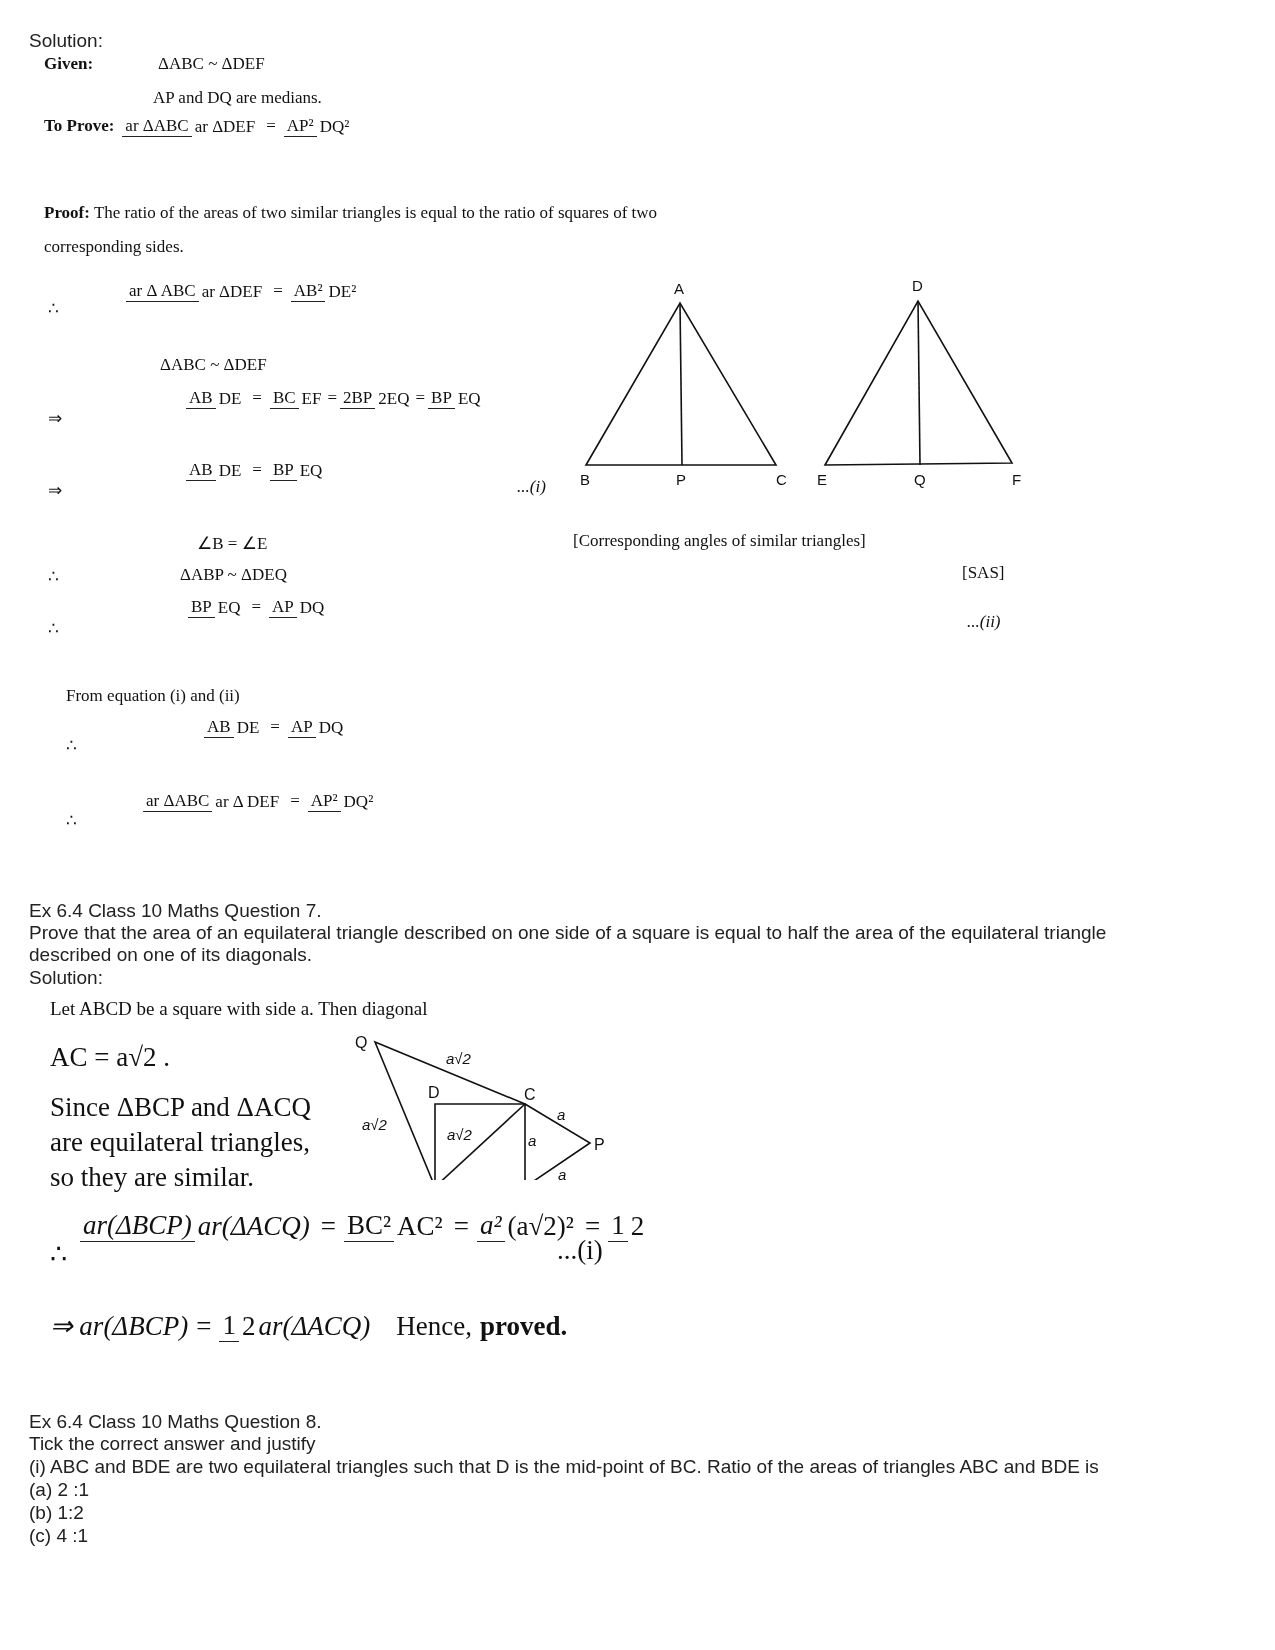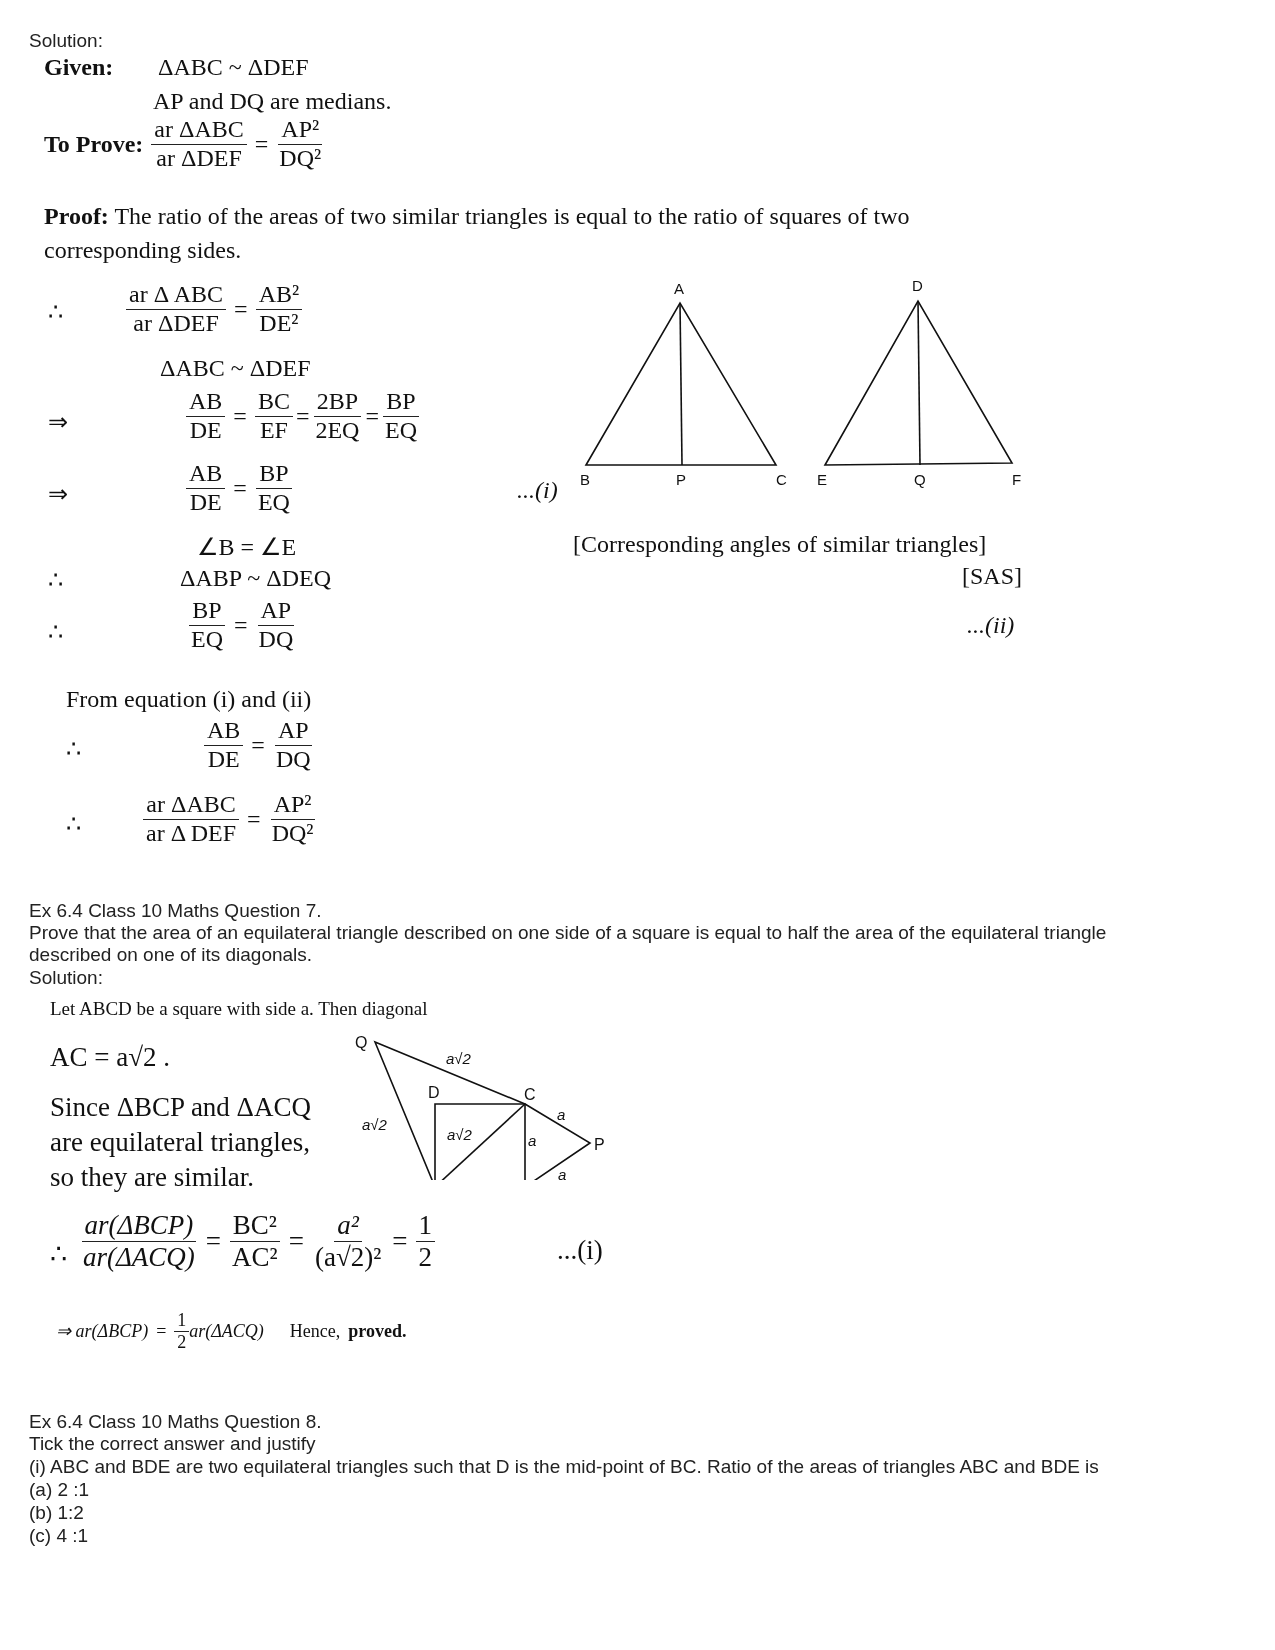--- a/index.html
+++ b/index.html
@@ -1,20 +1,20 @@
 <!DOCTYPE html>
 <html><head>
 <meta charset="utf-8">
 <style>
   html, body { margin: 0; padding: 0; background: #ffffff; }
   body { width: 1275px; height: 1650px; position: relative; overflow: hidden; color: #111; }
   .sans { font-family: "Liberation Sans", sans-serif; font-size: 19px; color: #222; }
-  .serif { font-family: "Liberation Serif", serif; font-size: 24px; color: #111; }
+  .serif { font-family: "Liberation Serif", serif; font-size: 17px; color: #111; }
   .abs { position: absolute; white-space: nowrap; }
-  .frac { display: inline-flex; flex-direction: column; align-items: center; vertical-align: middle; }
+  .frac { display: inline-flex; align-items: center; vertical-align: middle; }
   .frac .num { border-bottom: 1.5px solid #222; padding: 0 3px; line-height: 1.15; }
   .frac .den { padding: 0 3px; line-height: 1.15; }
   .eq { display: inline-block; margin: 0 8px; vertical-align: middle; }
   .row { display: flex; align-items: center; }
   b { font-weight: bold; }
   .ital { font-style: italic; }
   svg text { font-family: "Liberation Sans", sans-serif; }
 </style>
 </head>
 <body>
@@ -216,21 +216,21 @@
       <span class="den">(a√2)²</span>
     </span>
   <span class="eq">=</span>
   <span class="frac">
       <span class="num">1</span>
       <span class="den">2</span>
     </span>
 </div>
 <div class="abs serif" style="left:557px; top:1235px; font-size:27px;">...(i)</div>
 
-<div class="abs serif row" style="left:56px; top:1310px; font-size:18px;">
+<div class="abs serif row" style="left:50px; top:1310px; font-size:27px;">
   <span class="ital">⇒ ar(ΔBCP)</span>
   <span class="eq">=</span>
   <span class="frac">
       <span class="num" style="border-bottom-width:1px;">1</span>
       <span class="den">2</span>
     </span>
   <span class="ital">ar(ΔACQ)</span>
   <span style="margin-left:26px;">Hence,</span>
   <b style="margin-left:8px;">proved.</b>
 </div>

